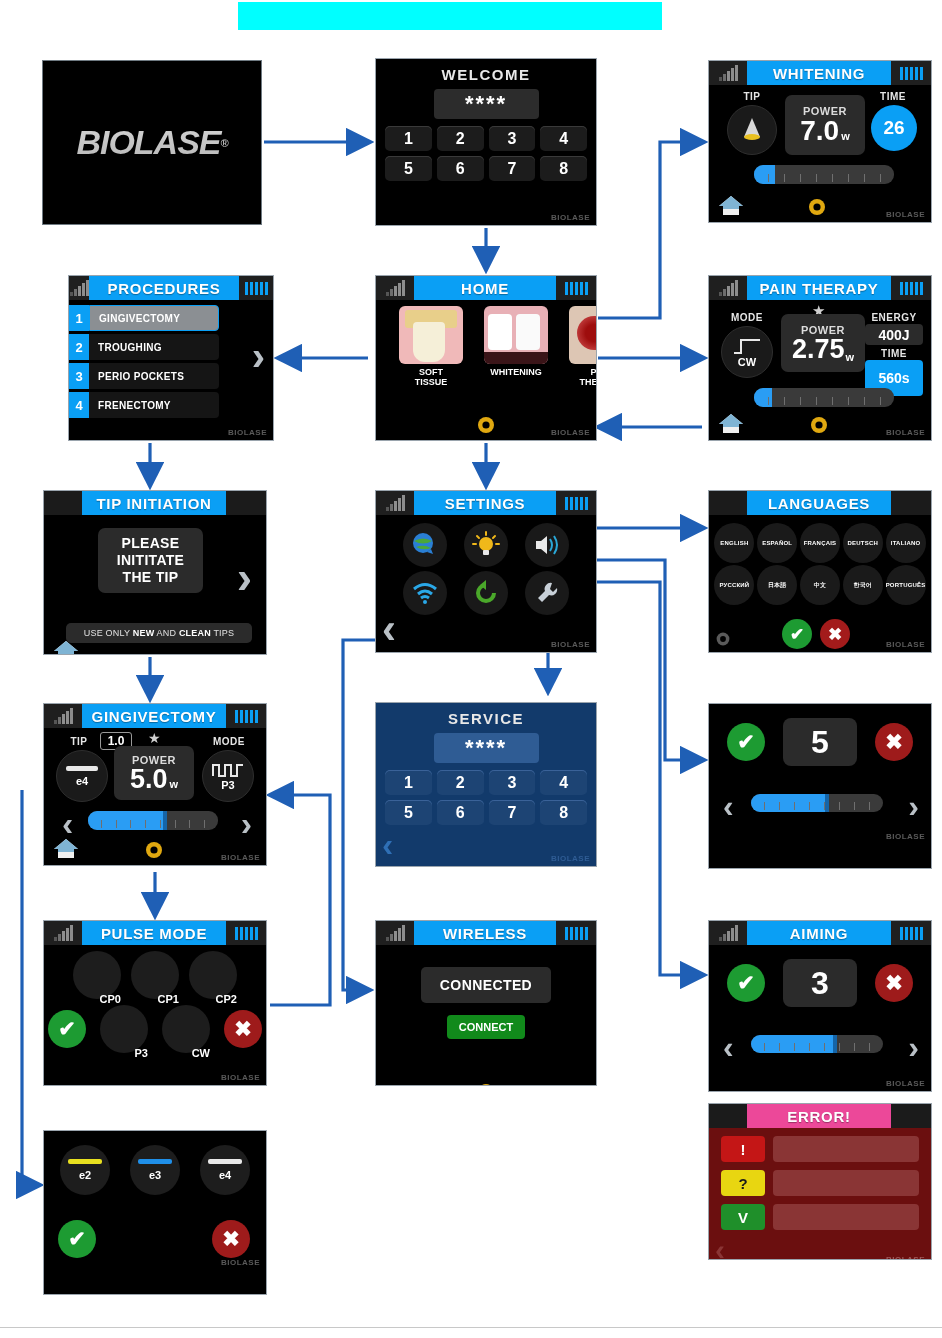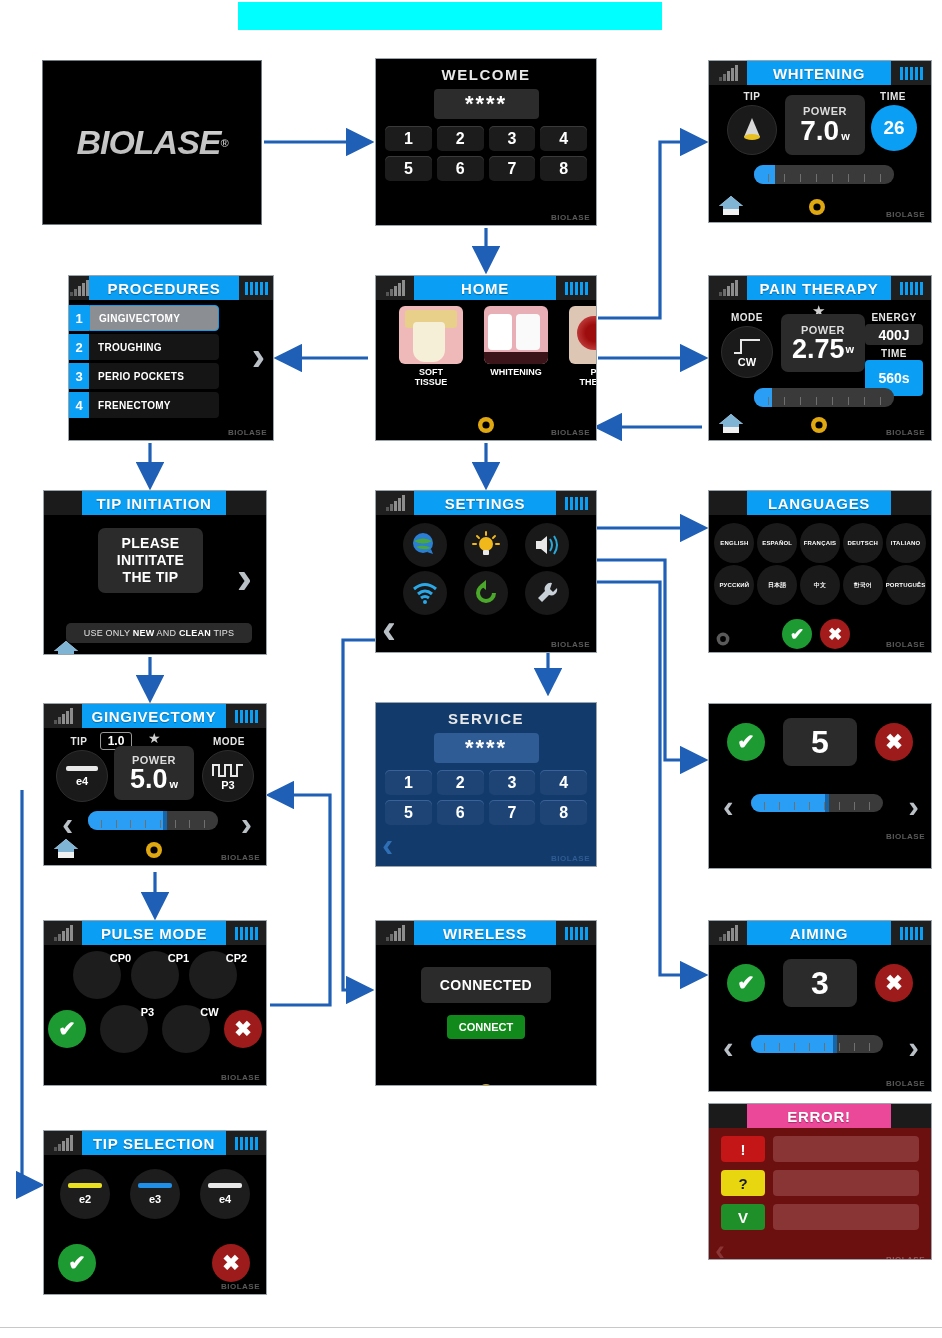--- a/index.html
+++ b/index.html
@@ -168,21 +168,21 @@
   .val-box {
     width:74px; height:48px; background:#2b2b2b; border-radius:8px;
     color:#fff; font-size:32px; font-weight:bold;
     display:flex; align-items:center; justify-content:center;
   }
   .big-ok { width:38px; height:38px; border-radius:50%; background:#1d9b32; display:flex; align-items:center; justify-content:center; color:#fff; font-size:21px; font-weight:bold; }
   .big-x  { width:38px; height:38px; border-radius:50%; background:#9e1b1b; display:flex; align-items:center; justify-content:center; color:#fff; font-size:21px; font-weight:bold; }
 
   
   #pulse { left:43px; top:920px; width:224px; height:166px; }
-  .pm-c { width:48px; height:48px; border-radius:50%; background:#1d1d1d; display:flex; flex-direction:row; align-items:flex-start; justify-content:center;gap:47px; }
+  .pm-c { width:48px; height:48px; border-radius:50%; background:#1d1d1d; display:flex; flex-direction:column; align-items:flex-end; justify-content:center;gap:47px; }
   .pm-lbl { color:#fff; font-size:11px; font-weight:bold; margin-top:1px; }
 
   
   #wireless { left:375px; top:920px; width:222px; height:166px; }
   .wl-status { margin:22px auto 0; width:130px; padding:10px 0; background:#2b2b2b; border-radius:5px; color:#fff; font-size:14px; font-weight:bold; text-align:center; letter-spacing:.4px; }
   .wl-connect { margin:12px auto 0; width:78px; padding:6px 0; background:#118a1b; border-radius:4px; color:#fff; font-size:11px; font-weight:bold; text-align:center; }
 
   
   #tipsel { left:43px; top:1130px; width:224px; height:165px; }
   .ts-c { width:50px; height:50px; border-radius:50%; background:#1d1d1d; display:flex; flex-direction:column; align-items:center; justify-content:center; gap:5px; }
@@ -446,21 +446,21 @@
       <div style="position:absolute;left:50%;top:2px;margin-left:-8px;color:#cfcfcf;font-size:15px">★</div>
       <div class="lbl-sm" style="position:absolute;left:14px;top:12px;width:48px">MODE</div>
       <div class="circle-btn" style="position:absolute;left:12px;top:26px;width:52px;height:52px">
         <svg width="32" height="20" viewBox="0 0 32 20">
           <path d="M3 17 L10 17 L10 4 L29 4" stroke="#e8e8e8" stroke-width="2" fill="none"></path>
         </svg>
         <div style="color:#fff;font-size:11px;font-weight:bold">CW</div>
       </div>
       <div class="power-box" style="position:absolute;left:72px;top:14px;width:84px;height:58px">
         <div class="power-lbl">POWER</div>
-        <div style="display:flex;align-items:center;gap:1px">
+        <div style="display:flex;align-items:flex-end;gap:1px">
           <span class="power-val" style="font-size:27px">2.75</span>
           <span class="power-unit">w</span>
         </div>
       </div>
       <div class="lbl-sm" style="position:absolute;right:8px;top:12px;width:58px">ENERGY</div>
       <div style="position:absolute;right:8px;top:24px;width:58px;height:21px;background:#2b2b2b;border-radius:4px;color:#fff;font-size:14px;font-weight:bold;display:flex;align-items:center;justify-content:center">400J</div>
       <div class="lbl-sm" style="position:absolute;right:8px;top:48px;width:58px">TIME</div>
       <div style="position:absolute;right:8px;top:60px;width:58px;height:36px;background:#0a9ff5;border-radius:4px;color:#fff;font-size:14px;font-weight:bold;display:flex;align-items:center;justify-content:center">560s</div>
       <div class="slider-track" style="left:45px;top:88px;width:140px;height:19px">
         <div class="slider-fill" style="width:13%"></div>
@@ -853,37 +853,20 @@
             <i></i>
             <i></i>
           </div>
       </div>
       <div class="chev" style="position:absolute;right:12px;top:86px;font-size:32px">›</div>
       <div class="brandmark">BIOLASE</div>
     </div>
   </div>
 
   <div class="screen" id="tipsel">
-    <div class="titlebar">
-      <div class="tb-sig">
-          <i></i>
-          <i></i>
-          <i></i>
-          <i></i>
-          <i></i>
-        </div>
-      <div class="tb-title">TIP SELECTION</div>
-      <div class="tb-batt">
-          <i></i>
-          <i></i>
-          <i></i>
-          <i></i>
-          <i></i>
-        </div>
-    </div>
     <div class="body-area">
       <div style="display:flex;justify-content:center;gap:20px;padding-top:14px">
         <div class="ts-c">
           <div class="ts-bar" style="background:#e8e020"></div>
           <div class="ts-lbl">e2</div>
         </div>
         <div class="ts-c">
           <div class="ts-bar" style="background:#1f8fe8"></div>
           <div class="ts-lbl">e3</div>
         </div>

